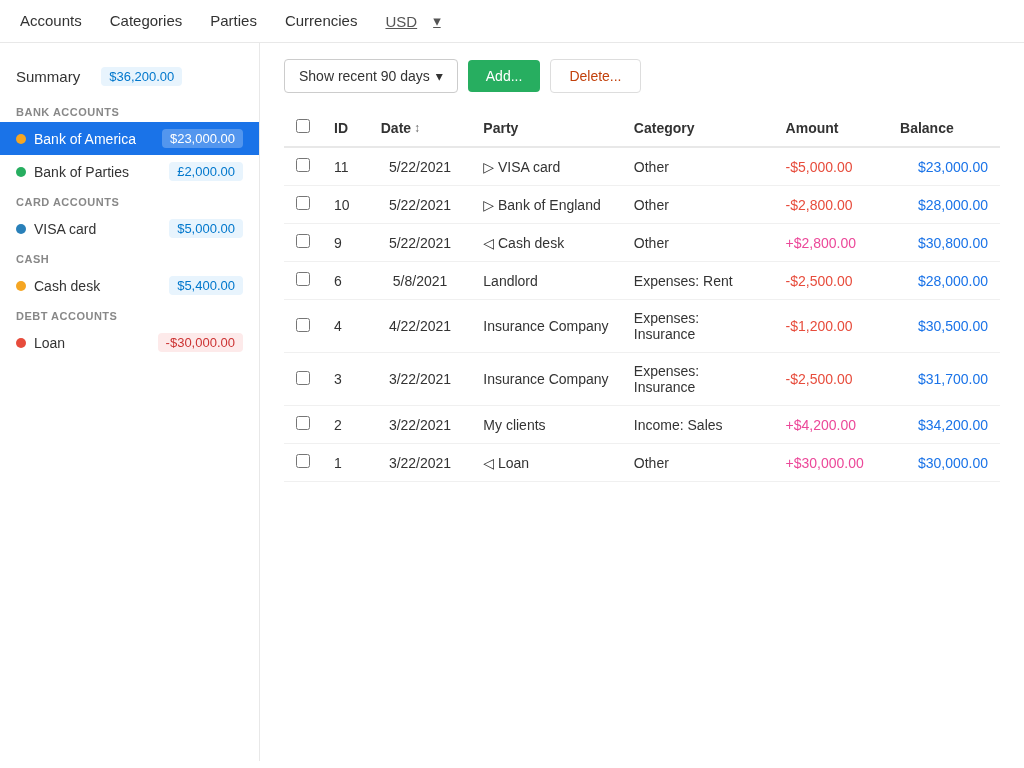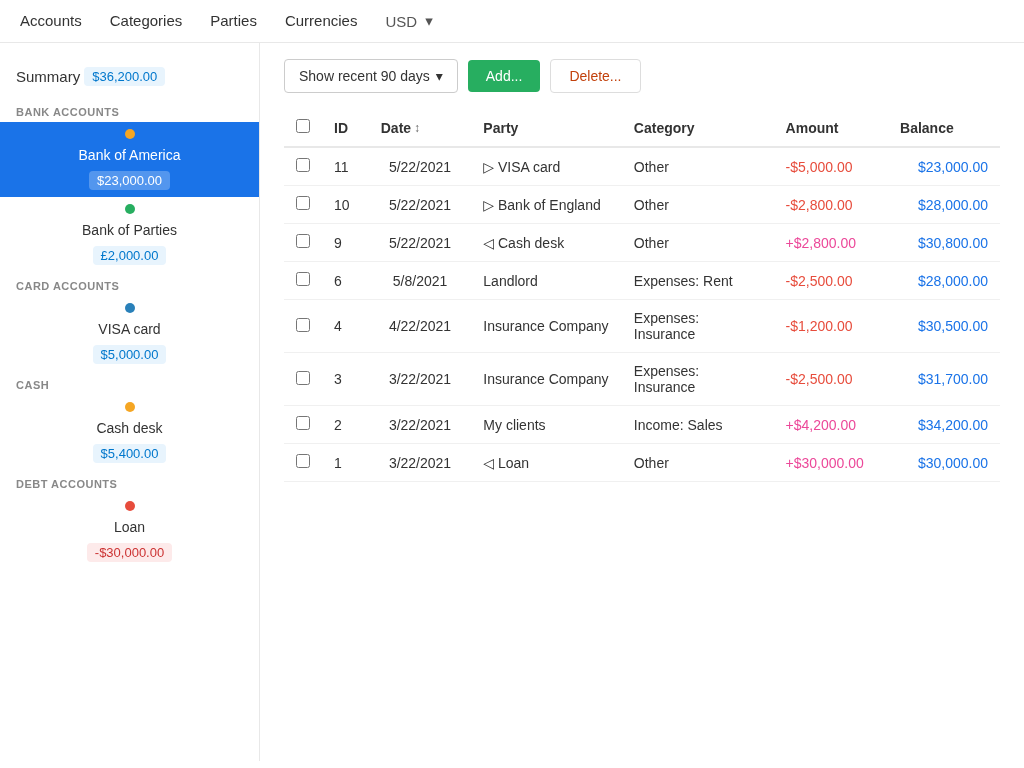--- a/index.html
+++ b/index.html
@@ -15,44 +15,45 @@
     }
     .top-nav a {
       text-decoration: none;
       color: #333;
       font-size: 15px;
       cursor: pointer;
     }
     .currency-selector {
       display: flex;
       align-items: center;
-      gap: 8px;
+      gap: 16px;
       cursor: pointer;
       color: #555;
       font-size: 15px;
+      text-decoration: underline;
     }
 
     
     .main-layout {
       display: flex;
       height: calc(100vh - 50px);
     }
 
     
     .sidebar {
       width: 260px;
       min-width: 260px;
       padding: 16px 0;
       border-right: 1px solid #e8e8e8;
     }
     .summary-row {
       display: flex;
       align-items: center;
       padding: 8px 16px 12px;
-      gap: 4px;
+      gap: 21px;
       text-align: center;
     }
     .summary-label {
       font-size: 15px;
       font-weight: 500;
     }
     .badge {
       background: #e8f4fd;
       color: #0077cc;
       border-radius: 4px;
@@ -72,21 +73,20 @@
       padding: 8px 16px 4px;
       text-transform: uppercase;
     }
     .account-item {
       display: flex;
       align-items: center;
       padding: 7px 16px;
       gap: 8px;
       cursor: pointer;
       border-radius: 0;
-      flex-direction: column;
     }
     .account-item.active {
       background: #1a73e8;
       color: #fff;
     }
     .account-item.active .badge {
       background: rgba(255,255,255,0.25);
       color: #fff;
     }
     .dot {

